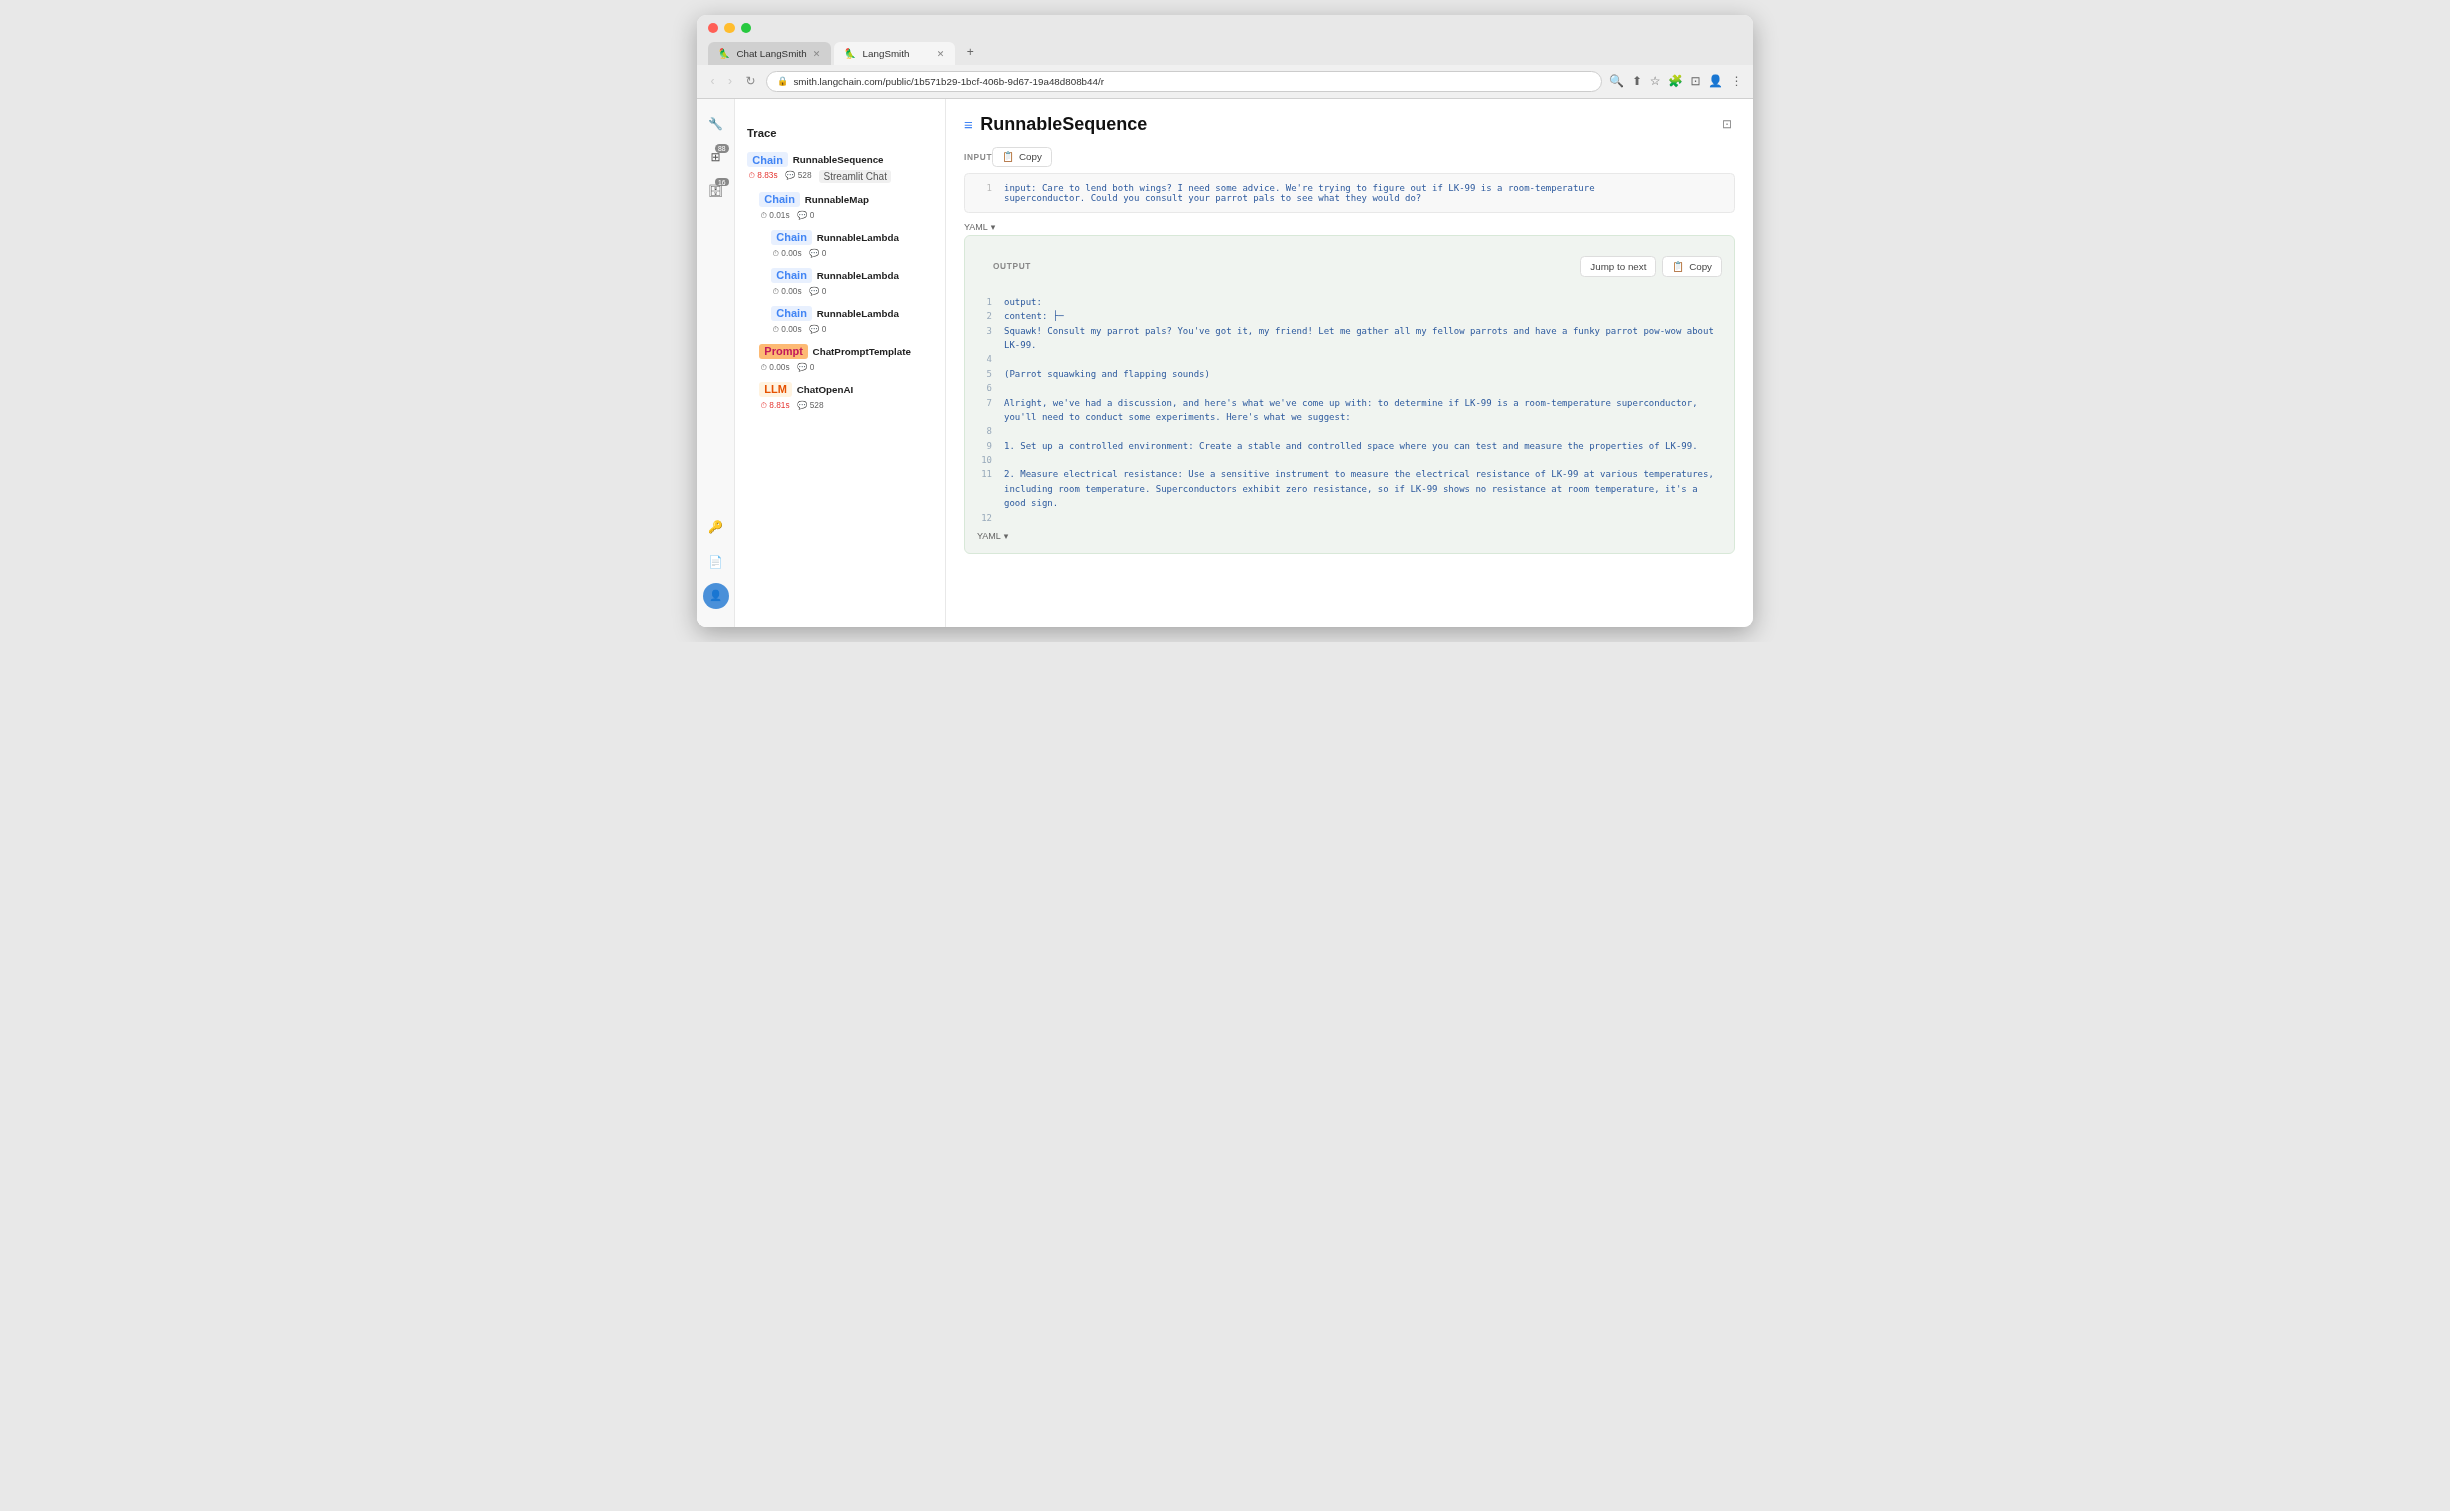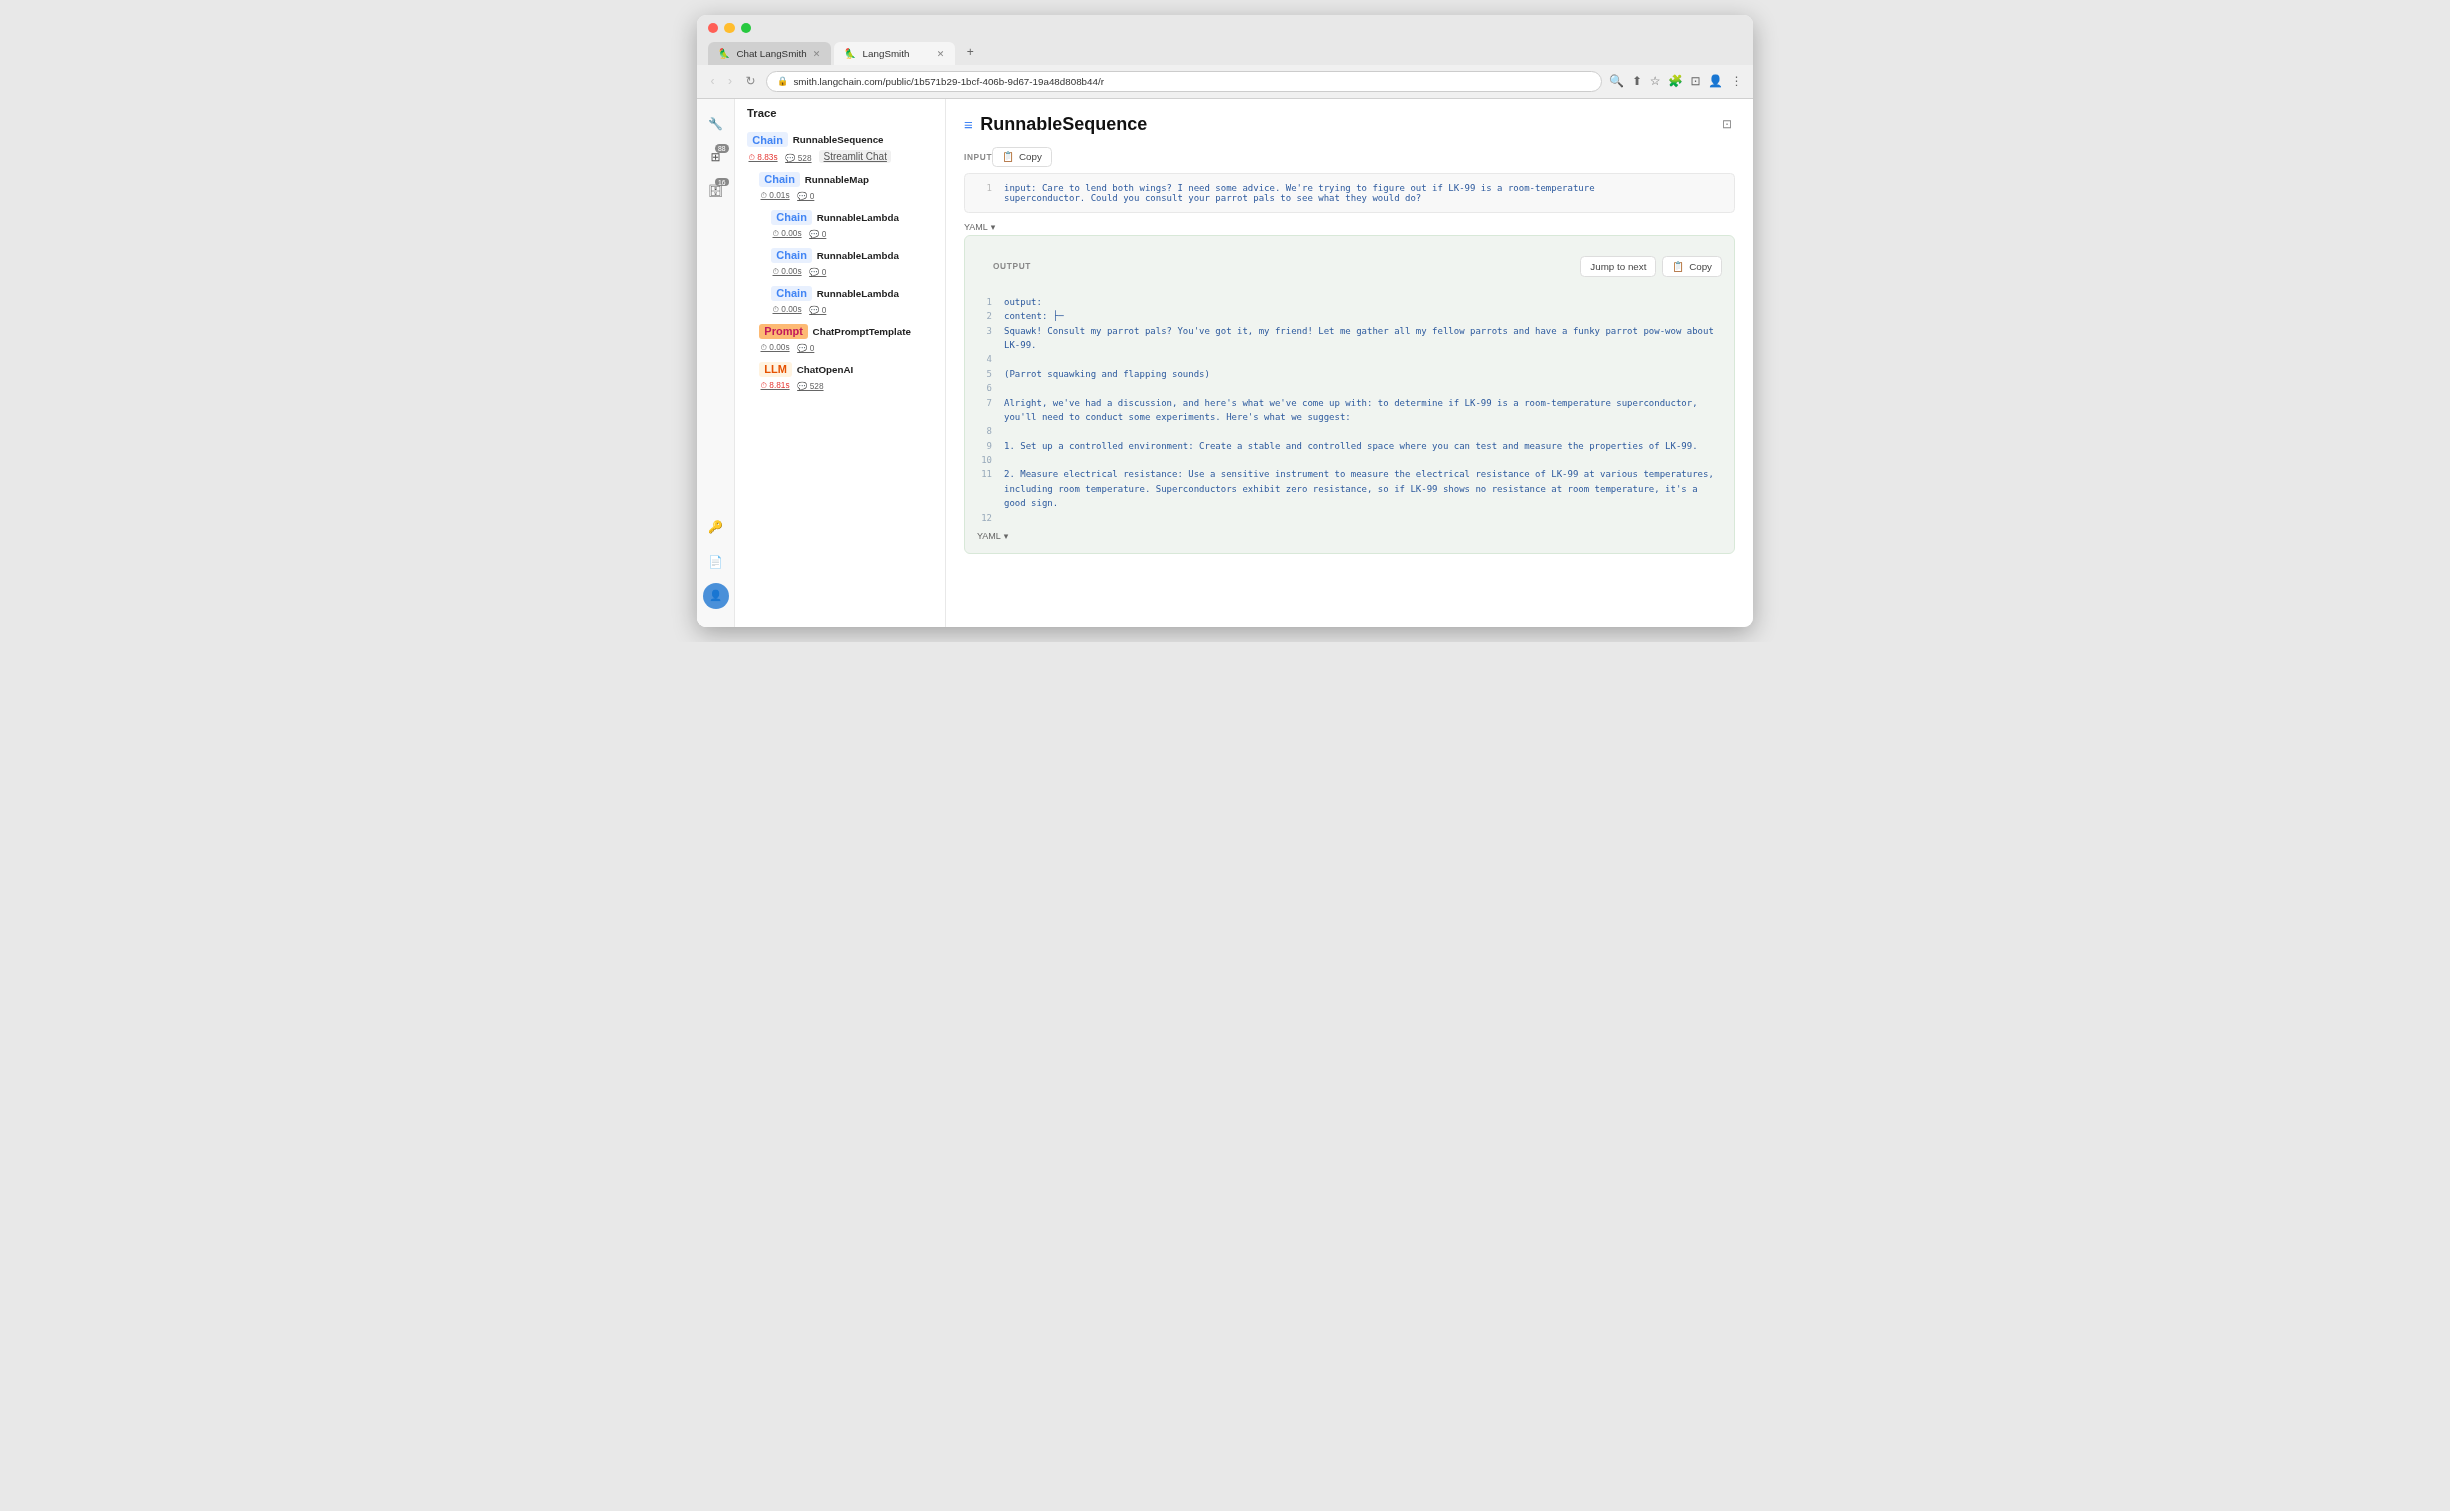--- a/index.html
+++ b/index.html
@@ -179,21 +179,21 @@
       justify-content: center;
       color: white;
       font-size: 10.6px;
       cursor: pointer;
     }
 
     
     .trace-panel {
       width: 211px;
       border-right: 0.8px solid #e8e8e8;
-      padding: 8px 0;
+      padding: 28px 0;
       overflow-y: auto;
     }
 
     .trace-title {
       font-size: 11.3px;
       font-weight: 600;
       color: #222;
       padding: 0 12px 9px;
     }
 
@@ -230,26 +230,25 @@
     }
 
     .chain-name {
       font-size: 9.8px;
       font-weight: 600;
       color: #222;
     }
 
     .chain-meta {
       display: flex;
-      align-items: flex-end;
+      align-items: flex-start;
       gap: 7.5px;
       font-size: 8.3px;
       color: #666;
       padding-left: 1.5px;
-      text-decoration: underline;
     }
 
     .meta-time { display: flex; align-items: center; gap: 2.3px; }
     .meta-time.error { color: #e53935; }
     .meta-tokens { display: flex; align-items: center; gap: 2.3px; }
     .meta-tag {
       background: #f0f0f0;
       color: #555;
       padding: 0.8px 4.5px;
       border-radius: 3px;

